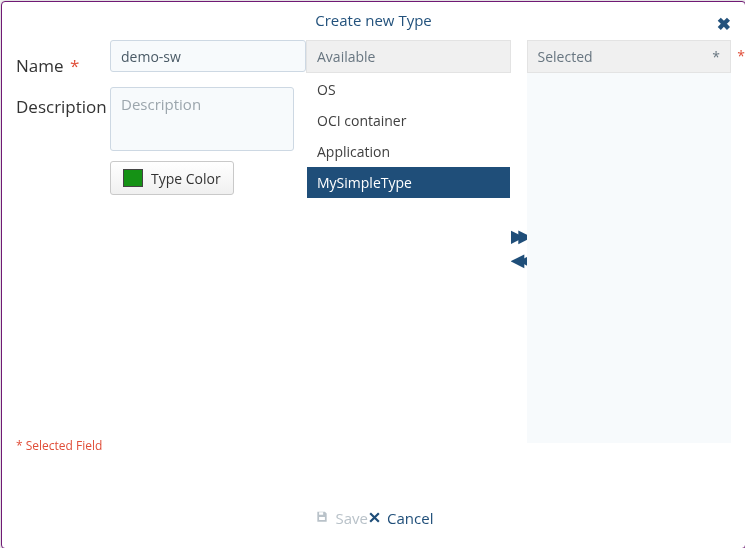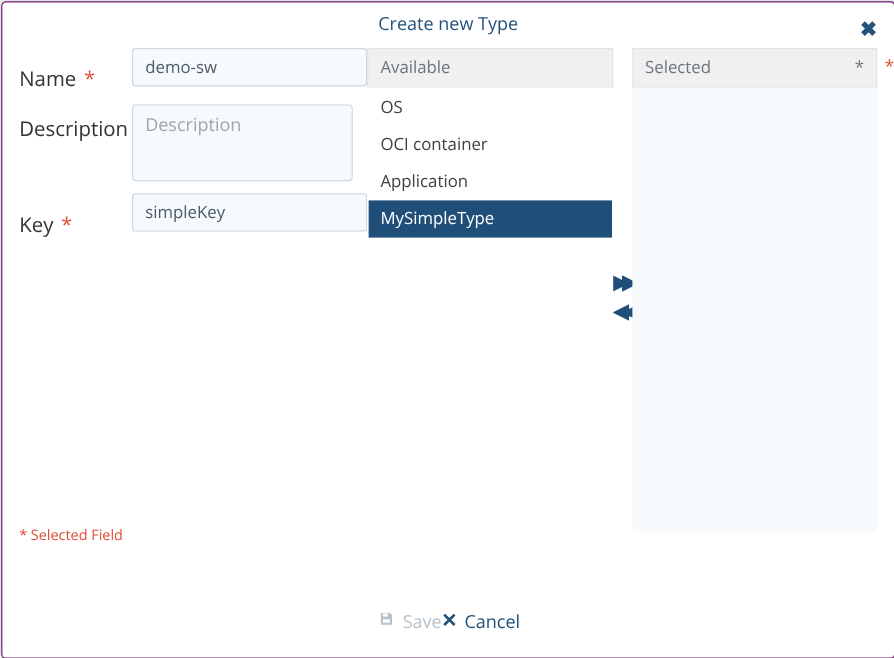--- a/index.html
+++ b/index.html
@@ -183,28 +183,25 @@
           <span class="req">*</span>
         </div>
         <input type="text" value="demo-sw" style="">
       </div>
 
       <div class="form-row">
         <div class="lbl top">Description</div>
         <textarea placeholder="Description" style=""></textarea>
       </div>
 
-      <div class="form-row">
-        <div class="lbl">
-          <span>Key</span>
-          <span class="req">*</span>
-        </div>
-        <input type="text" value="simpleKey" style="">
-      </div>
-
+
+      <div class="type-color-btn">
+        <span class="color-swatch"></span>
+        <span>Type Color</span>
+      </div>
 
       <div class="mandatory">* Selected Field</div>
     </div>
 
     <div class="picklist">
       <div class="pl-col">
         <div class="pl-header">Available</div>
         <div class="pl-body" id="available-body">
             <div class="pl-item">OS</div>
             <div class="pl-item">OCI container</div>

